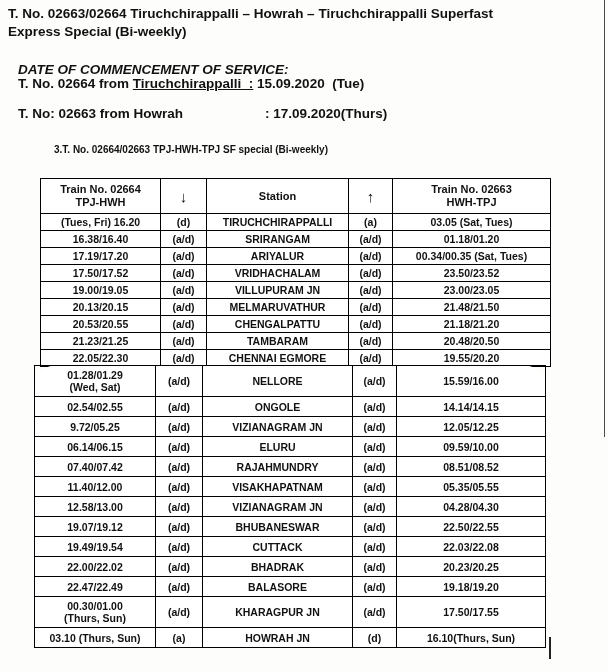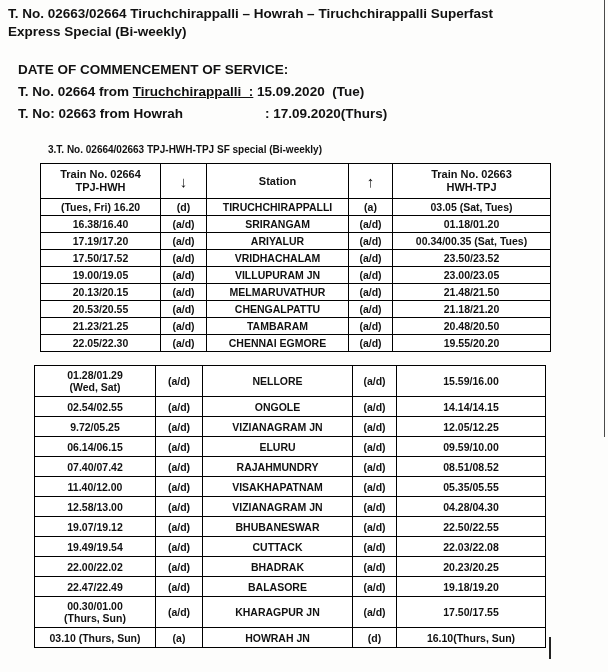--- a/index.html
+++ b/index.html
@@ -14,40 +14,40 @@
     position: absolute; inset: 0;
     background: #fdfdfc;
   }
   .title {
     position: absolute; left: 8px; top: 5px; width: 592px;
     font-size: 13.5px; font-weight: 700; line-height: 1.3;
     white-space: pre-line;
   }
   .heading {
     position: absolute; left: 18px; top: 62px;
-    font-size: 13.5px; font-weight: 700;
+    font-size: 13.5px; font-weight: 700; font-style: italic;
   }
   .svc-line {
     position: absolute; left: 18px;
     font-size: 13.5px; font-weight: 700; white-space: pre;
   }
-  .svc-line.l1 { top: 84px; }
+  .svc-line.l1 { top: 76px; }
   .svc-line.l2 { top: 106px; }
   .ul { text-decoration: underline; }
   .l2label { display: inline-block; width: 247px; }
   .caption {
-    position: absolute; left: 48px; top: 144px;
+    position: absolute; left: 54px; top: 144px;
     font-size: 10px; font-weight: 700;
   }
   table.tt {
     position: absolute; border-collapse: collapse; table-layout: fixed;
     background: #fff;
   }
-  .tt1 { left: 40px; top: 163px; width: 510px; }
-  .tt2 { left: 34px; top: 365px; width: 511px; }
+  .tt1 { left: 40px; top: 178px; width: 510px; }
+  .tt2 { left: 34px; top: 365px; width: 511px; border-radius: 23px; }
   .tt th, .tt td {
     border: 1px solid #000;
     font-weight: 700;
     text-align: center; vertical-align: middle;
     white-space: pre-line;
     overflow: hidden;
   }
   .tt th {
     font-size: 11px; line-height: 13px; padding: 4px 2px; height: 26px;
   }

